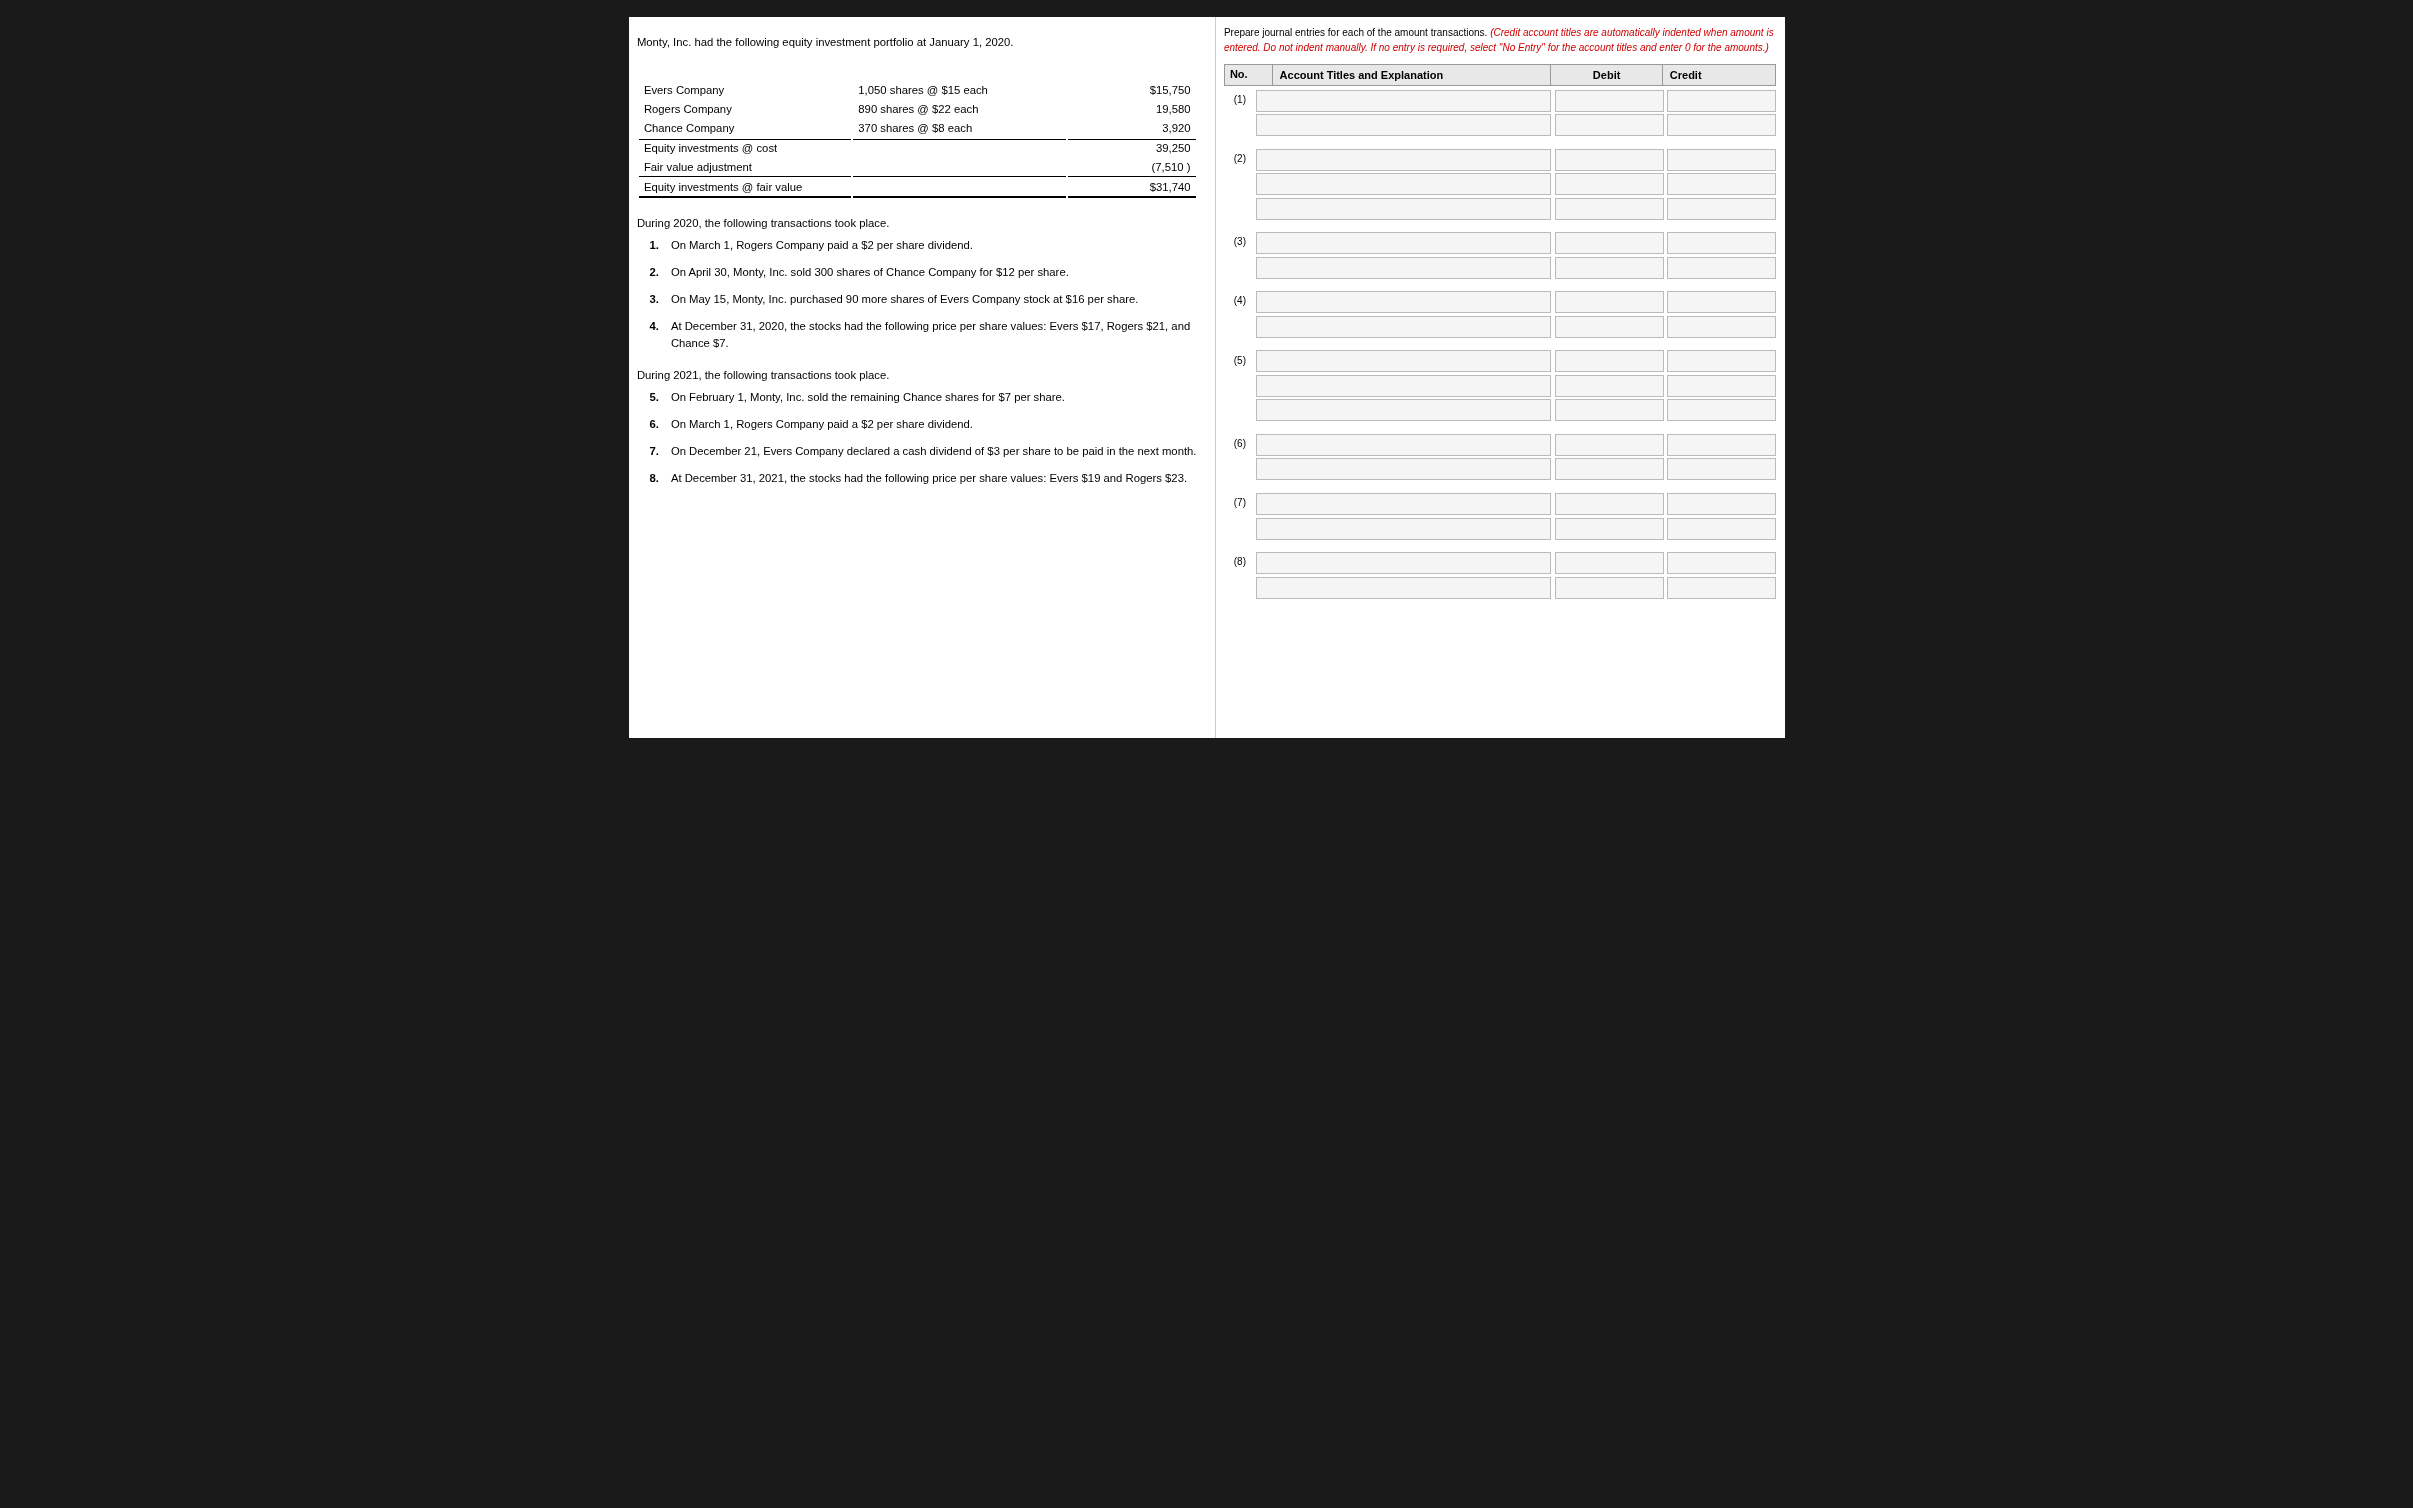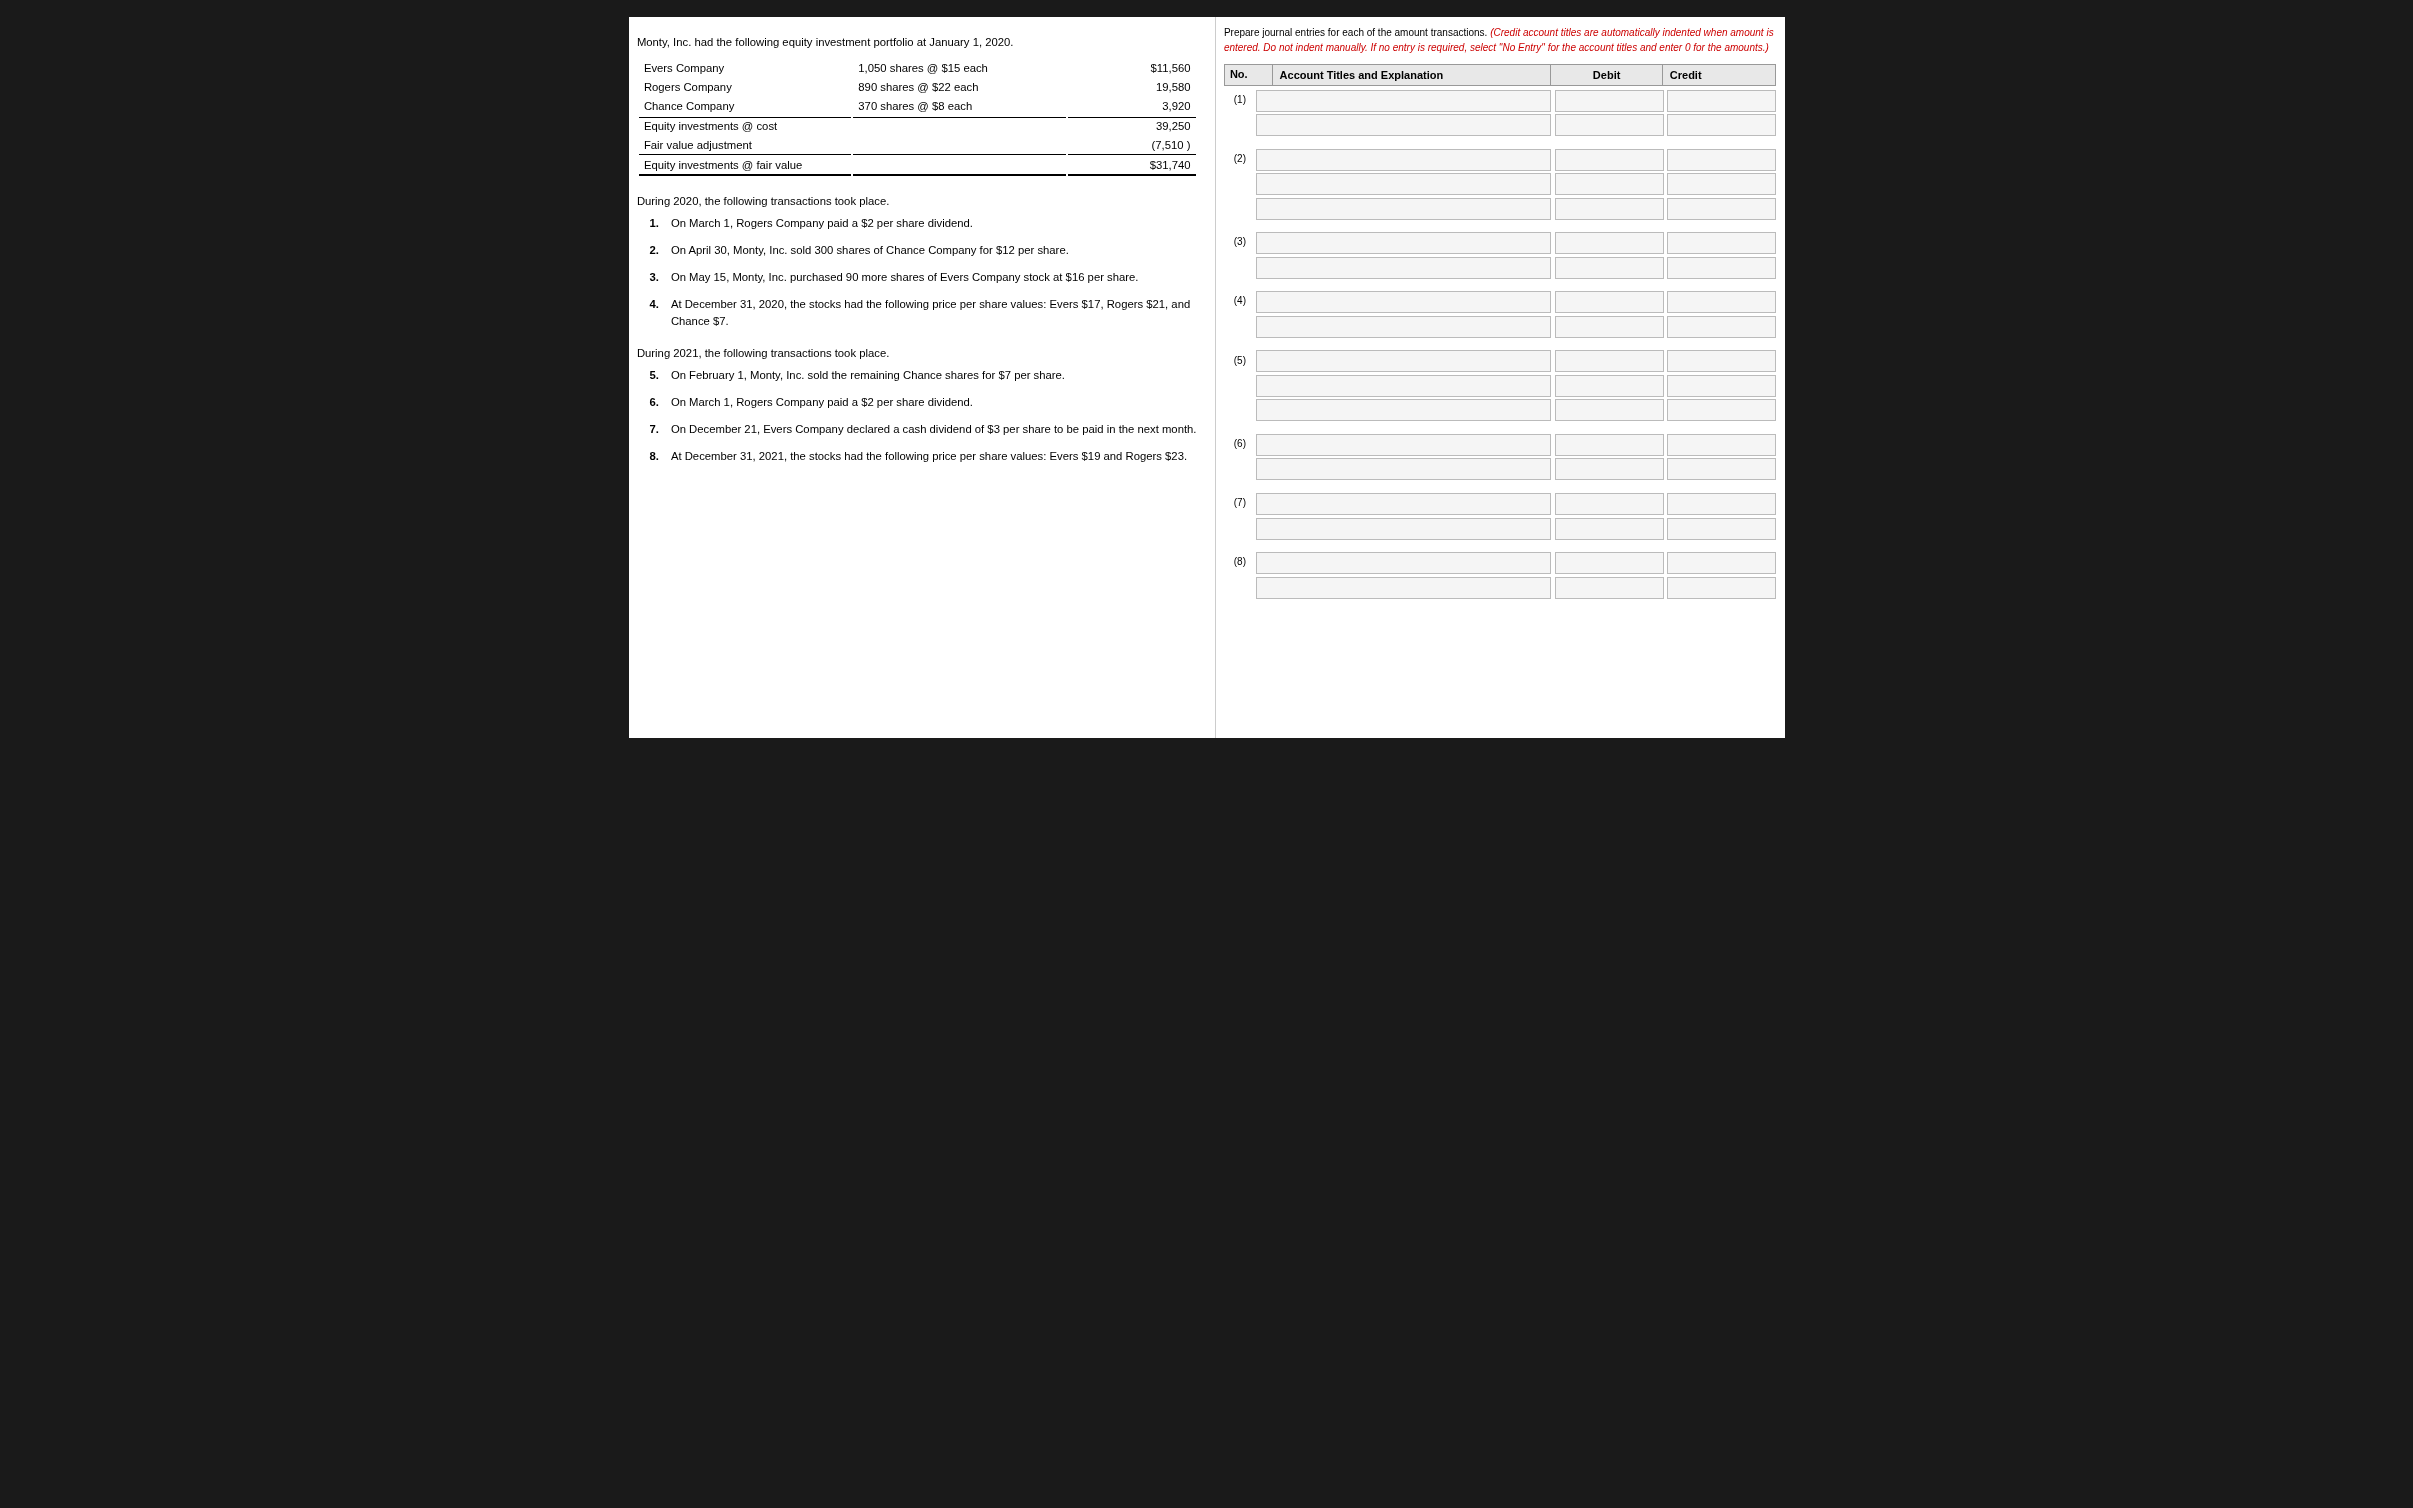--- a/index.html
+++ b/index.html
@@ -26,21 +26,21 @@
       width: 587px;
       padding: 17px 17px 17px 8.4px;
       border-right: 0.8px solid #ccc;
     }
     .right-panel {
       flex: 1;
       padding: 8.4px 8.4px 8.4px 8.4px;
     }
     .intro-text {
       font-size: 11.3px;
-      margin-bottom: 7px;
+      margin-bottom: 29px;
       line-height: 1.5;
     }
     .portfolio-table {
       width: 100%;
       margin-bottom: 15px;
     }
     .portfolio-table tr td {
       padding: 2.5px 5px;
       font-size: 11.3px;
       vertical-align: bottom;
@@ -186,21 +186,21 @@
 <div class="page-wrapper">
 
   <div class="left-panel">
     <p class="intro-text">Monty, Inc. had the following equity investment portfolio at January 1, 2020.</p>
 
     <table class="portfolio-table">
       <tbody id="company-rows">
           <tr>
     <td class="company-name">Evers Company</td>
     <td class="shares-info">1,050 shares @ $15 each</td>
-    <td class="amount">$11,560</td>
+    <td class="amount">$15,750</td>
   </tr>
           <tr>
     <td class="company-name">Rogers Company</td>
     <td class="shares-info">890 shares @ $22 each</td>
     <td class="amount">19,580</td>
   </tr>
           <tr>
     <td class="company-name">Chance Company</td>
     <td class="shares-info">370 shares @ $8 each</td>
     <td class="amount">3,920</td>

